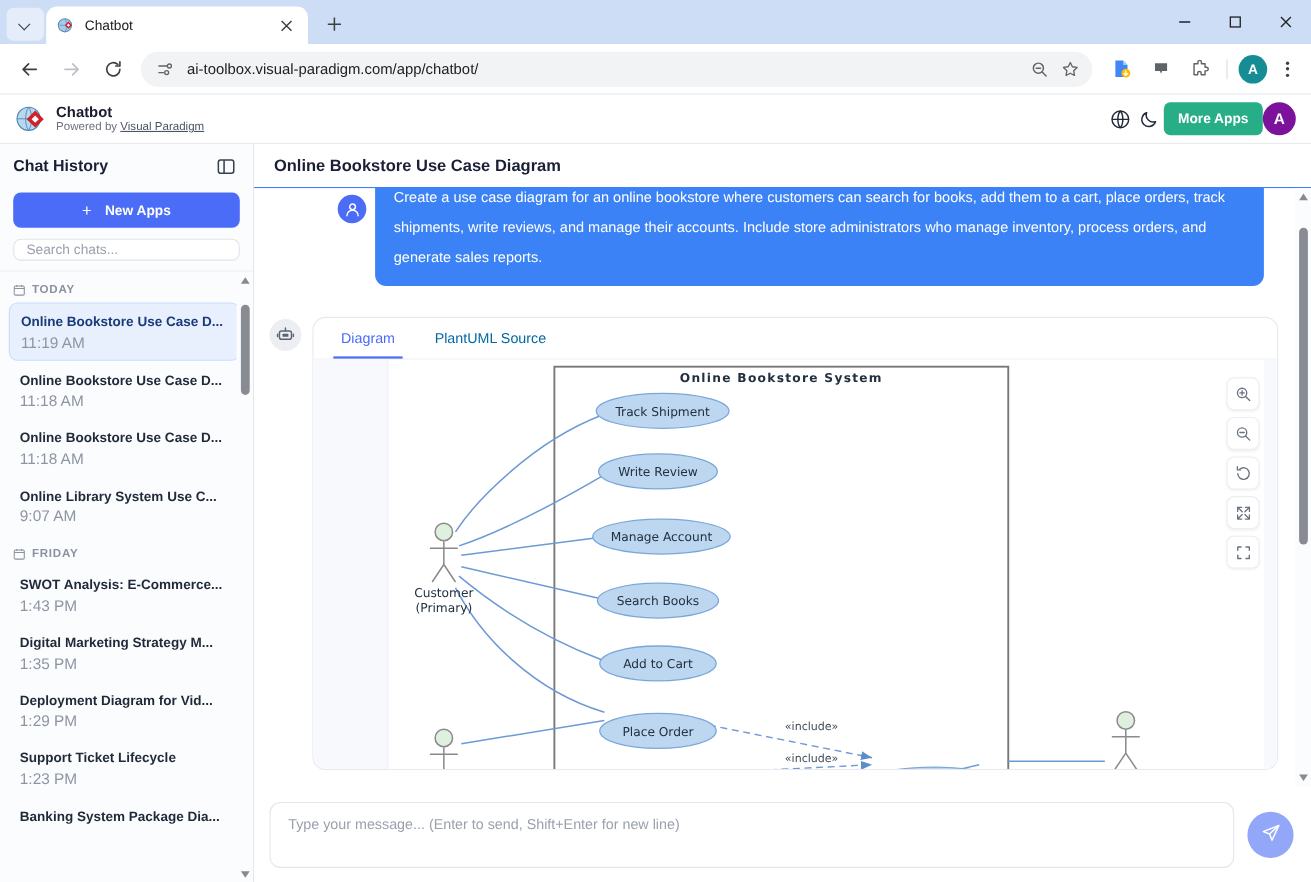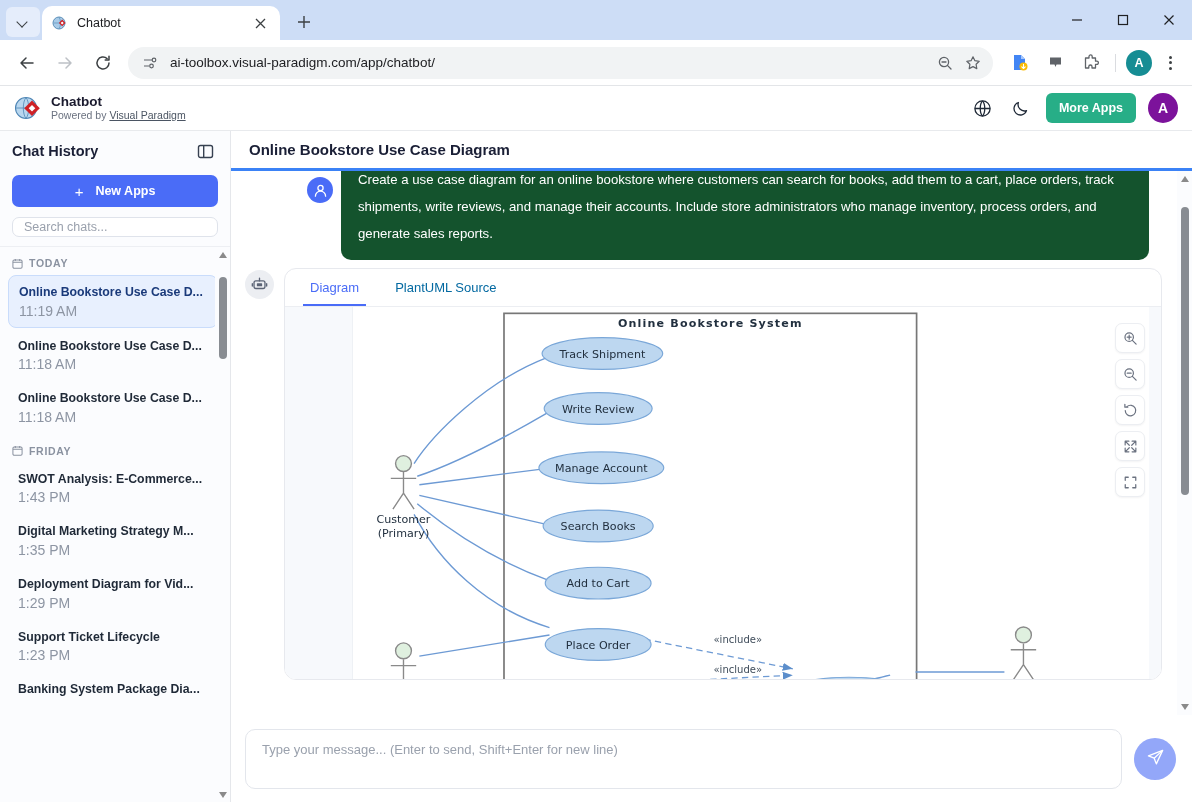--- a/index.html
+++ b/index.html
@@ -101,21 +101,21 @@
   
   .app-header {
     height: 45px; background: #ffffff; border-bottom: 1px solid #e8eaed;
     display: flex; align-items: center; padding: 0 14px;
   }
   .app-logo { width: 28px; height: 28px; margin-right: 9px; flex: 0 0 28px; }
   .app-brand { display: flex; flex-direction: column; justify-content: center; }
   .app-name { font-size: 13.5px; font-weight: bold; color: #1a1a2e; line-height: 1.15; }
   .app-sub { font-size: 10.5px; color: #6b7280; line-height: 1.25; }
   .app-sub a { color: #4b5563; text-decoration: underline; }
-  .app-header-right { margin-left: auto; display: flex; align-items: center; gap: 12px; }
+  .app-header-right { margin-left: auto; display: flex; align-items: center; gap: 0; }
   .hdr-icon { width: 26px; height: 26px; display: flex; align-items: center;
     justify-content: center; color: #1f2937; cursor: pointer; }
   .more-apps-btn {
     background: #27ae87; color: #fff; font-size: 12.5px; font-weight: bold;
     border: none; border-radius: 6px; padding: 8px 13px; cursor: pointer;
   }
   .avatar-purple {
     width: 30px; height: 30px; border-radius: 50%; background: #7c129b;
     color: #fff; font-size: 14px; font-weight: bold;
     display: flex; align-items: center; justify-content: center; cursor: pointer;
@@ -169,39 +169,39 @@
   .sb-arrow.up .tri { border-bottom: 6px solid #8a8a8a; }
   .sb-arrow.down .tri { border-top: 6px solid #8a8a8a; }
   .sb-track { flex: 1; width: 15px; position: relative; }
   .sb-thumb { position: absolute; left: 3.5px; width: 8px; border-radius: 4px;
     background: #888c92; cursor: pointer; }
 
   
   .main { flex: 1; display: flex; flex-direction: column; background: #ffffff;
     position: relative; min-width: 0; }
   .main-head { height: 40px; display: flex; align-items: center; padding: 0 18px;
-    border-bottom: 3px solid #3b82f6; }
+    border-bottom: 1px solid #3b82f6; }
   .main-title { font-size: 15px; font-weight: bold; color: #1a1f36; }
 
   .chat-scroll { flex: 1; position: relative; overflow: hidden;
     padding: 0 30px 0 14px; }
 
   .msg-user { display: flex; padding-top: 6px; }
   .user-avatar {
     width: 26px; height: 26px; border-radius: 50%; background: #4a6cf7;
     flex: 0 0 26px; margin: 0 8px 0 62px; display: flex;
     align-items: center; justify-content: center;
   }
   .bubble-user {
-    background: #14532d; color: #ffffff; border-radius: 10px;
+    background: #3b82f6; color: #ffffff; border-radius: 10px;
     padding: 13px 17px; font-size: 13.2px; line-height: 2.05;
     max-width: 808px; margin-top: -24px;
   }
 
-  .msg-bot { display: flex; padding-top: 8px; }
+  .msg-bot { display: flex; padding-top: 8px; margin-top: 20px; }
   .bot-avatar {
     width: 29px; height: 29px; border-radius: 50%; background: #eceef2;
     flex: 0 0 29px; margin: 2px 10px 0 0; display: flex;
     align-items: center; justify-content: center; color: #5b6476;
   }
   .card {
     flex: 1; background: #fff; border: 1px solid #e7e9ee; border-radius: 12px;
     overflow: hidden; min-width: 0;
   }
   .tabs { display: flex; border-bottom: 1px solid #eceef2; padding: 0 18px; }
@@ -422,20 +422,24 @@
         <div class="chat-item-title">Online Bookstore Use Case D...</div>
         <div class="chat-item-time">11:19 AM</div>
       </div>
       <div class="chat-item">
         <div class="chat-item-title">Online Bookstore Use Case D...</div>
         <div class="chat-item-time">11:18 AM</div>
       </div>
       <div class="chat-item">
         <div class="chat-item-title">Online Bookstore Use Case D...</div>
         <div class="chat-item-time">11:18 AM</div>
+      </div>
+      <div class="chat-item">
+        <div class="chat-item-title">Online Library System Use C...</div>
+        <div class="chat-item-time">9:07 AM</div>
       </div>
 
       <div class="group-label">
         <svg width="11" height="11" viewBox="0 0 12 12">
             <rect x="1" y="2.2" width="10" height="9" rx="1.4" fill="none" stroke="#8a92a0" stroke-width="1.1"></rect>
             <path d="M1 4.6h10M3.6 1.2v2M8.4 1.2v2" stroke="#8a92a0" stroke-width="1.1"></path>
           </svg>
         <span>FRIDAY</span>
       </div>
 

